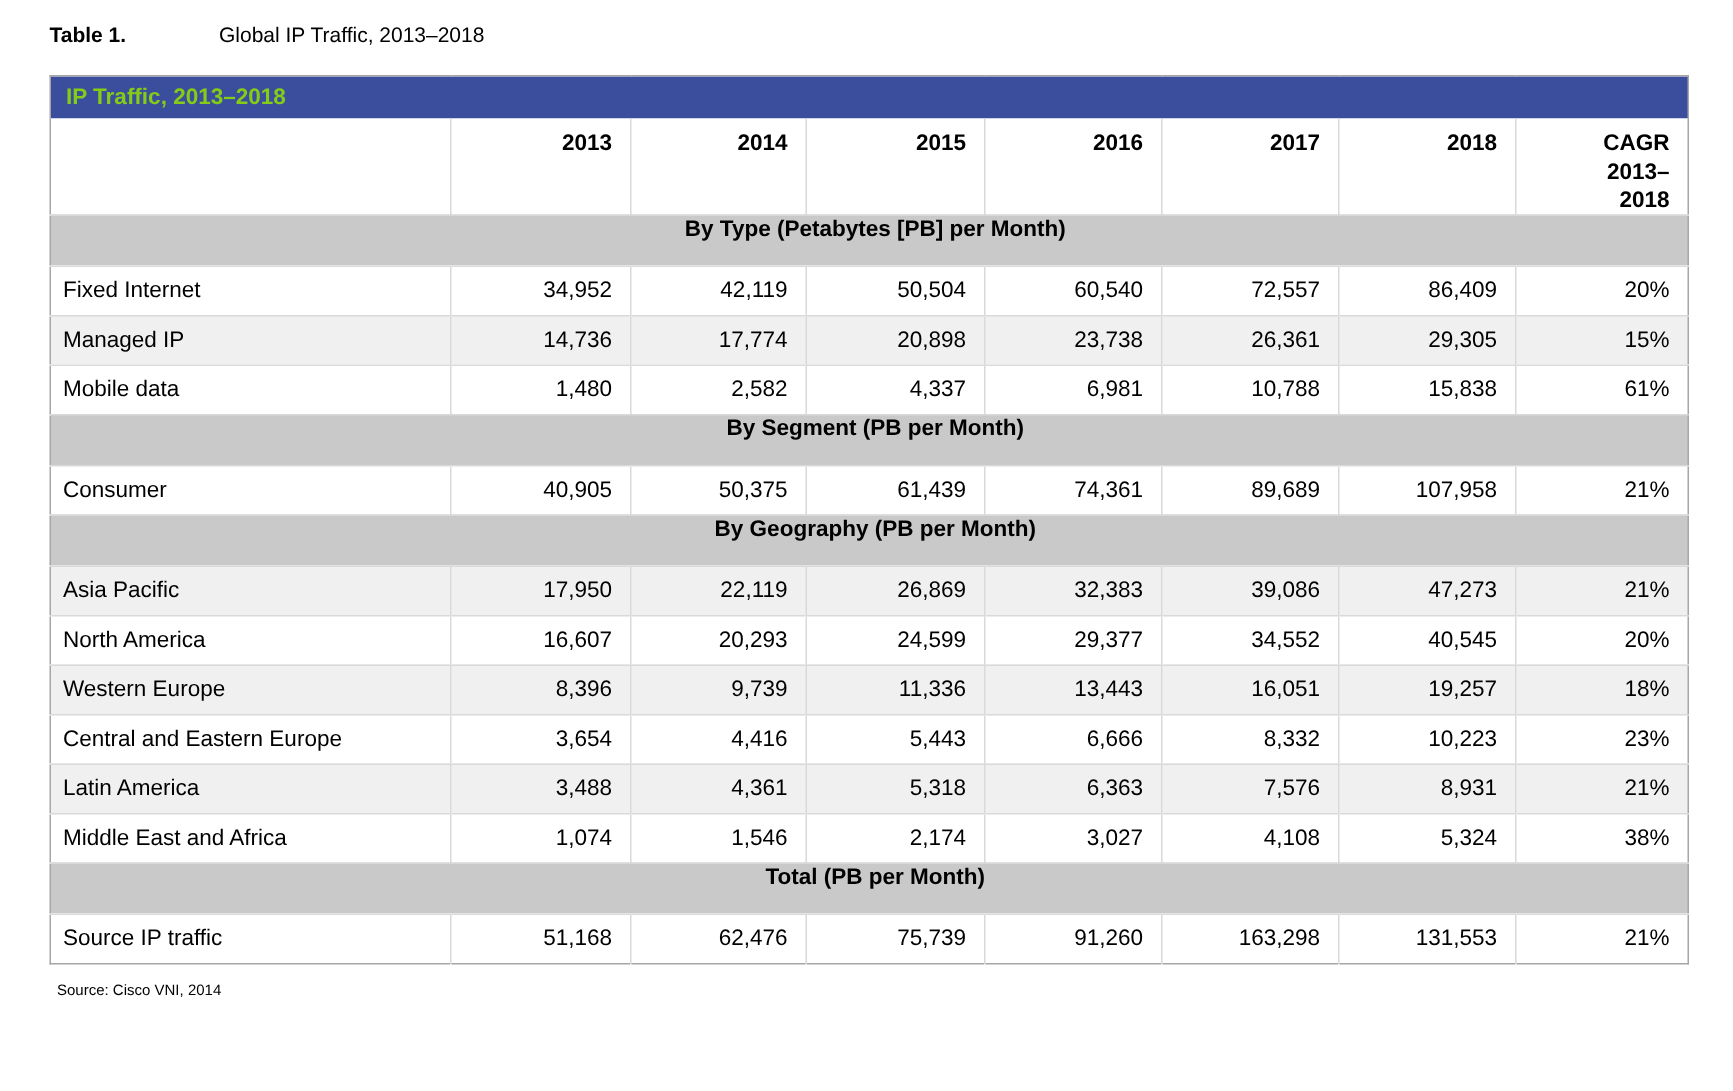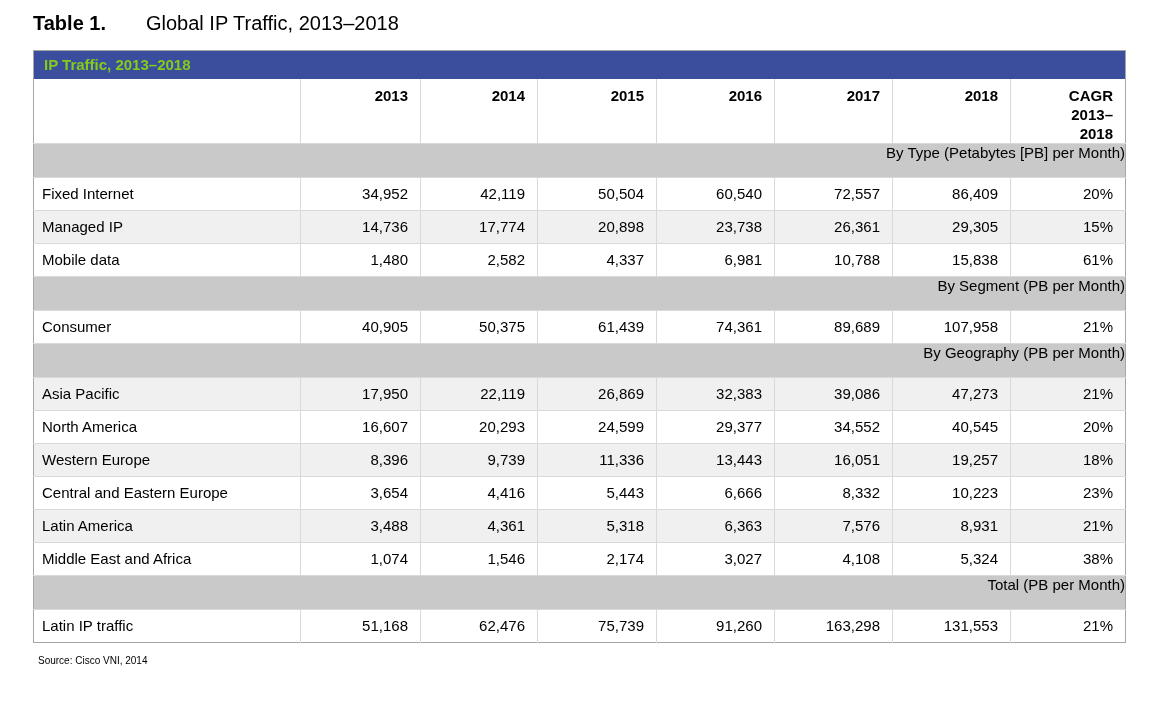--- a/index.html
+++ b/index.html
@@ -10,40 +10,40 @@
     --grid-line:#d9d9d9;
   }
   *{box-sizing:border-box;}
   html,body{margin:0;padding:0;}
   body{
     width:1155px;height:727px;background:#ffffff;color:#000;
     font-family:"Liberation Sans", sans-serif;font-size:15px;
     overflow:hidden;
   }
   .page{padding:14px 28px 0 33px;}
-  .doc-title{display:flex;align-items:baseline;font-size:20px;line-height:18px;}
+  .doc-title{display:flex;align-items:baseline;font-size:14px;line-height:18px;}
   .doc-title .t-label{font-weight:bold;width:113px;flex:0 0 113px;}
   .doc-title .t-text{font-weight:normal;}
   table.ip-table{
     border-collapse:collapse;table-layout:fixed;width:1092px;
     margin-top:18px;border:1px solid var(--outer-border);
   }
   tr.banner-row td{
     background:var(--banner-blue);color:#84cc16;font-weight:bold;
     font-size:15px;height:28px;padding:0 0 0 10px;text-align:left;
   }
   tr.header-row th{
     background:#ffffff;font-weight:bold;font-size:15px;
     height:57px;vertical-align:top;text-align:right;
     padding:7px 12px 0 0;line-height:19px;
   }
   tr.header-row th.num{border-left:1px solid var(--grid-line);padding-left:28px;}
   tr.section-row td{
-    background:var(--section-gray);font-weight:normal;font-size:15px;
-    height:33px;padding:0 0 16px 8px;text-align:right;
+    background:var(--section-gray);font-weight:bold;font-size:15px;
+    height:33px;padding:0 0 16px 8px;text-align:center;
     border-top:1px solid var(--grid-line);
   }
   tr.data-row td{
     background:#ffffff;height:33px;font-size:15px;
     border-top:1px solid var(--grid-line);
     vertical-align:middle;
   }
   tr.data-row td.label{text-align:left;padding:0 0 0 8px;}
   tr.data-row td.num{text-align:right;padding:0 12px 0 0;border-left:1px solid var(--grid-line);}
   tr.data-row.alt td{background:var(--stripe-gray);}
@@ -199,21 +199,21 @@
       <td class="num">3,027</td>
       <td class="num">4,108</td>
       <td class="num">5,324</td>
       <td class="num">38%</td>
     </tr>
 
     <tr class="section-row">
       <td colspan="8">Total (PB per Month)</td>
     </tr>
     <tr class="data-row">
-      <td class="label">Latin IP traffic</td>
+      <td class="label">Source IP traffic</td>
       <td class="num">51,168</td>
       <td class="num">62,476</td>
       <td class="num">75,739</td>
       <td class="num">91,260</td>
       <td class="num">163,298</td>
       <td class="num">131,553</td>
       <td class="num">21%</td>
     </tr>
   </tbody>
     </table>

